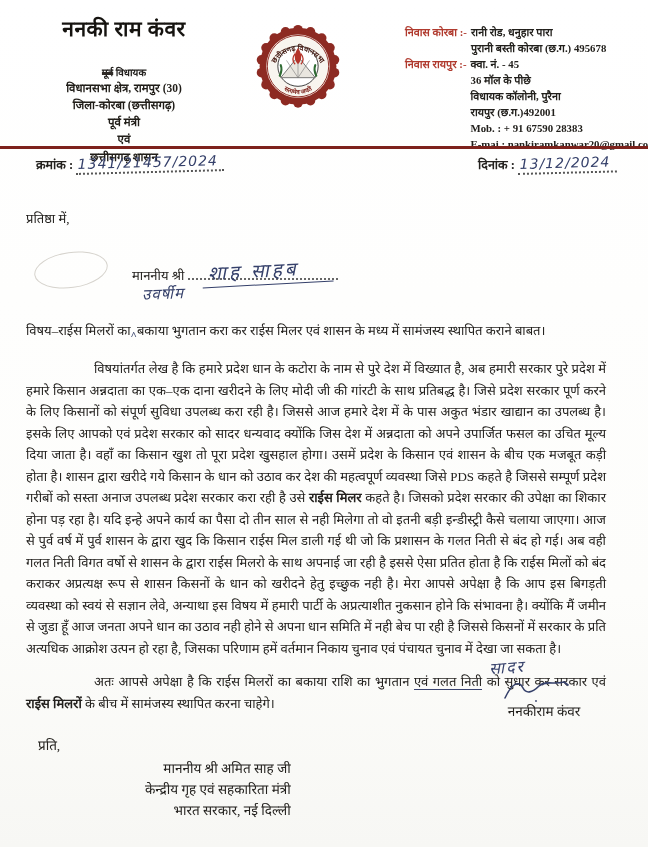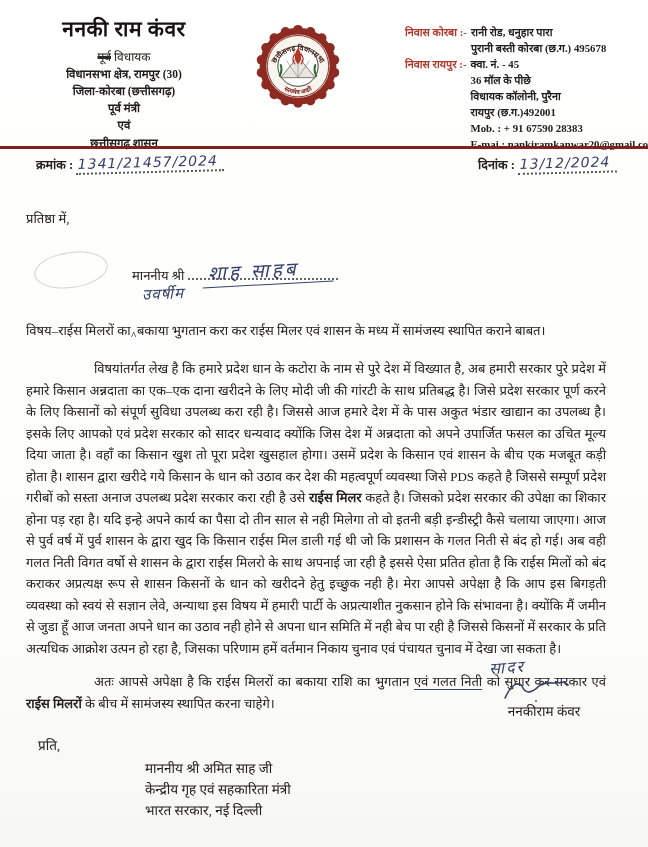--- a/index.html
+++ b/index.html
@@ -4,21 +4,21 @@
 <style>
   html,body{margin:0;padding:0;background:#e8e8e8;}
   .page{
     position:relative;width:648px;height:847px;margin:0 auto;
     background:linear-gradient(180deg,#ffffff 0%,#fdfdfb 70%,#f7f7f4 100%);
     font-family:"Liberation Serif", serif;color:#23211e;overflow:hidden;
   }
   
   .lh-left{position:absolute;left:14px;top:14px;width:220px;text-align:center;line-height:1.5;}
   .lh-name{font-size:21px;font-weight:bold;letter-spacing:.5px;color:#15130f;font-family:Liberation Serif, serif;}
-  .lh-desig{font-size:12px;font-weight:normal;margin-top:2px;}
+  .lh-desig{font-size:10px;font-weight:bold;margin-top:19px;}
   .struck{text-decoration:line-through;text-decoration-thickness:3px;text-decoration-color:#2e2a26;}
   .lh-line{font-size:11.5px;font-weight:bold;color:#201d18;}
   .lh-right{position:absolute;left:360px;top:24px;width:278px;font-size:10.8px;font-weight:bold;line-height:16px;color:#22201c;margin-left:45px;}
   .res-row{display:flex;}
   .res-label{color:#b03a2e;white-space:nowrap;margin-right:4px;}
   .res-lines div{white-space:nowrap;}
   .emblem{position:absolute;left:250px;top:22px;width:96px;height:96px;}
   .rule{position:absolute;left:0;top:146px;width:648px;height:3px;background:#7d221c;}
   
   .refline{position:absolute;left:0;top:156px;width:648px;font-size:12.5px;font-weight:bold;}
@@ -41,21 +41,21 @@
   .b{font-weight:bold;}
   .pen-underline{border-bottom:1.5px solid #3a4470;}
   .pen-oval{position:absolute;left:8px;top:44px;width:72px;height:34px;border:1.5px solid #d6d3cd;
     border-radius:50%;transform:rotate(-8deg);}
   
   .sadar{position:absolute;left:489px;top:656px;font-size:16px;letter-spacing:2px;transform:rotate(-4deg);}
   .sig-svg{position:absolute;left:502px;top:678px;}
   .signatory{position:absolute;left:474px;top:702px;width:140px;text-align:center;font-size:13.5px;color:#23211e;}
   
   .copy-label{position:absolute;left:38px;top:736px;font-size:13.5px;}
-  .copy-lines{position:absolute;left:145px;top:758px;font-size:13.5px;line-height:21px;}
+  .copy-lines{position:absolute;left:145px;top:758px;font-size:13.5px;line-height:21px;text-align:right;}
 </style>
 </head>
 <body>
 
 <div class="page">
 
   <div class="lh-left">
     <div class="lh-name">ननकी राम कंवर</div>
     <div class="lh-desig">
       <span class="struck">पूर्व</span>

